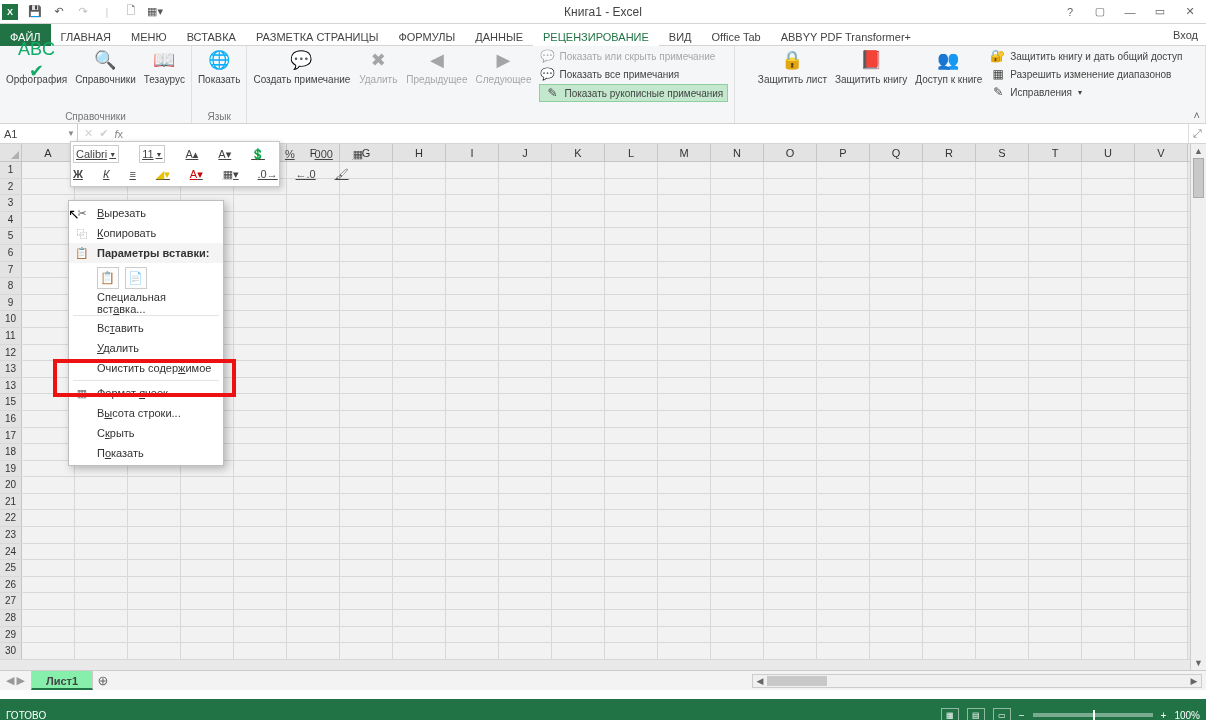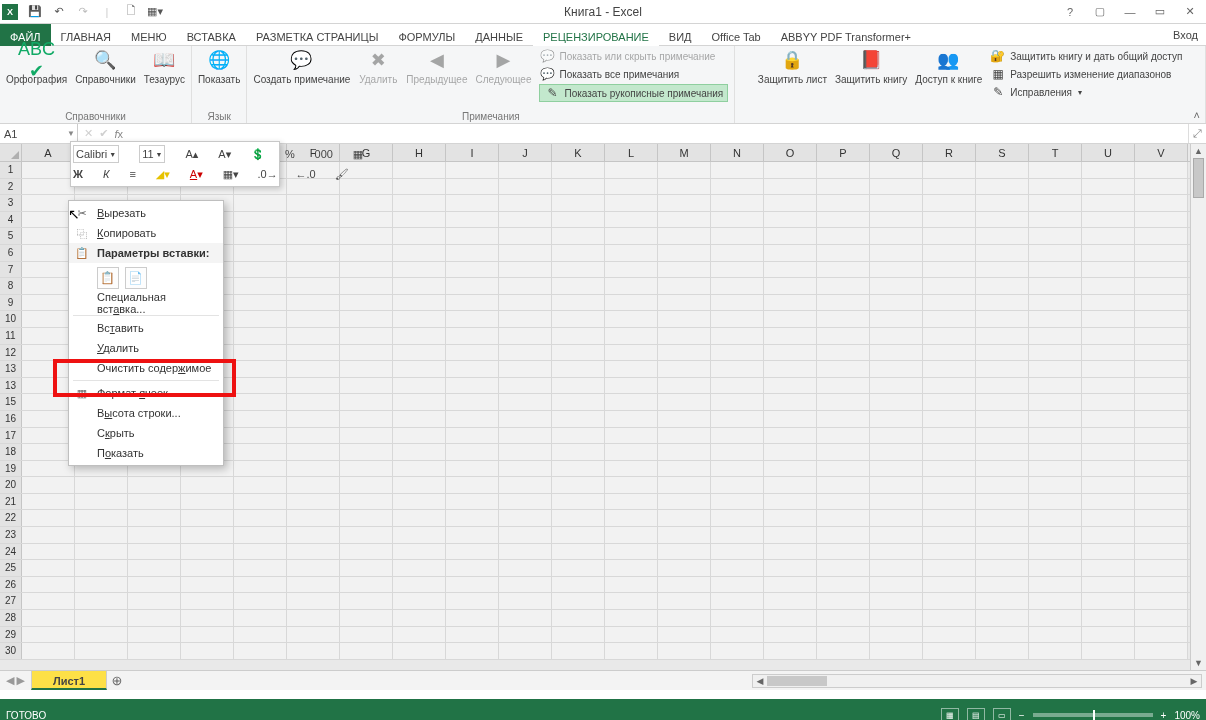--- a/index.html
+++ b/index.html
@@ -53,21 +53,21 @@
 .rows { height: 508px; overflow:hidden; position:relative; }
 .row-line { display:flex; height:16.6px; border-bottom:1px solid #d8d8d8; }
 .row-h { width:22px; background:#e3e3e3; border-right:1px solid #c5c5c5; text-align:center; font-size:10px; line-height:16px; color:#333; }
 .cell { width:53px; border-right:1px solid #d8d8d8; background:#f2f2f2; }
 .vscroll { position:absolute; right:0; top:0; width:16px; height:100%; background:#f0f0f0; border-left:1px solid #ccc; }
 .vscroll .thumb { position:absolute; top:14px; left:2px; right:2px; height:40px; background:#c8c8c8; border:1px solid #aaa; }
 .vscroll .arr { position:absolute; left:0; right:0; height:14px; text-align:center; font-size:9px; color:#666; line-height:14px; }
 
 
 .mini-toolbar { position:absolute; left:70px; top:141px; width:210px; background:#fff; border:1px solid #c8c8c8; box-shadow:2px 2px 6px rgba(0,0,0,0.2); padding:2px; z-index:30; }
-.mini-row { display:flex; align-items:center; gap:20px; height:20px; }
+.mini-row { display:flex; align-items:center; gap:20px; height:20px;text-decoration:underline; }
 .mini-row .combo { border:1px solid #ccc; font-size:11px; padding:0 2px; display:flex; align-items:center; height:18px; }
 .mini-row .mbtn { width:18px; height:18px; display:flex; align-items:center; justify-content:center; font-size:11px; color:#444; border-radius:2px; }
 
 
 .ctx { position:absolute; left:68px; top:200px; width:156px; background:#fff; border:1px solid #bfbfbf; box-shadow:3px 3px 8px rgba(0,0,0,0.25); z-index:25; padding:2px 0; }
 .ctx-item { display:flex; align-items:center; height:20px; font-size:11px; color:#333; padding:0 8px 0 28px; position:relative; }
 .ctx-item .ci { position:absolute; left:6px; width:14px; text-align:center; font-size:11px; color:#666; }
 .ctx-item.head { font-weight:bold; background:#f4f4f4; }
 .ctx-sep { height:1px; background:#e3e3e3; margin:2px 4px; }
 .ctx-paste-row { display:flex; gap:6px; padding:4px 8px 4px 28px; }
@@ -76,21 +76,21 @@
 
 
 .red-box { position:absolute; left:53px; top:359px; width:183px; height:38px; border:4px solid #e11; z-index:40; pointer-events:none; }
 
 
 .cursor { position:absolute; left:68px; top:206px; z-index:50; font-size:14px; color:#000; pointer-events:none; }
 
 
 .sheet-tabs { height:20px; border-top:1px solid #ccc; display:flex; align-items:center; background:#f3f3f3; }
 .sheet-nav { display:flex; gap:2px; padding:0 6px; color:#999; }
-.sheet-tab { padding:0 21px; height:20px; line-height:20px; border:1px solid #ccc; border-bottom:none; background:#fde047; font-size:11px; margin-top:-1px; }
+.sheet-tab { padding:0 14px; height:20px; line-height:20px; border:1px solid #ccc; border-bottom:none; background:#86efac; font-size:11px; margin-top:-1px; }
 .sheet-tab.active { font-weight:bold; border-bottom:2px solid #217346; }
 .sheet-add { width:20px; text-align:center; font-size:13px; color:#666; }
 .hscroll { margin-left:auto; flex:1; max-width:450px; height:14px; background:#f0f0f0; border:1px solid #ccc; position:relative; margin-right:4px; display:flex; align-items:center; }
 .hscroll .thumb { position:absolute; left:14px; width:60px; top:1px; bottom:1px; background:#c8c8c8; }
 .hscroll .arr { width:14px; text-align:center; font-size:9px; color:#666; }
 
 
 .status { height:32px; background:#217346; color:#fff; display:flex; align-items:center; font-size:10px; padding:0 6px;margin-top:9px; }
 .status .right { margin-left:auto; display:flex; align-items:center; gap:8px; }
 .view-btn { width:18px; height:14px; border:1px solid rgba(255,255,255,0.5); display:flex; align-items:center; justify-content:center; font-size:8px; }
@@ -190,21 +190,20 @@
         <div class="rbtn small">
             <span class="ic">💬</span>
             <span>Показать все примечания</span>
           </div>
         <div class="rbtn small highlighted">
             <span class="ic">✎</span>
             <span>Показать рукописные примечания</span>
           </div>
       </div>
     </div>
-    <div class="group-label">Примечания</div>
   </div>
 
   <div class="group" style="flex:1;">
     <div class="group-body">
       <div class="rbtn">
           <div class="ic">🔒</div>
           <span>Защитить лист</span>
         </div>
       <div class="rbtn">
           <div class="ic">📕</div>

